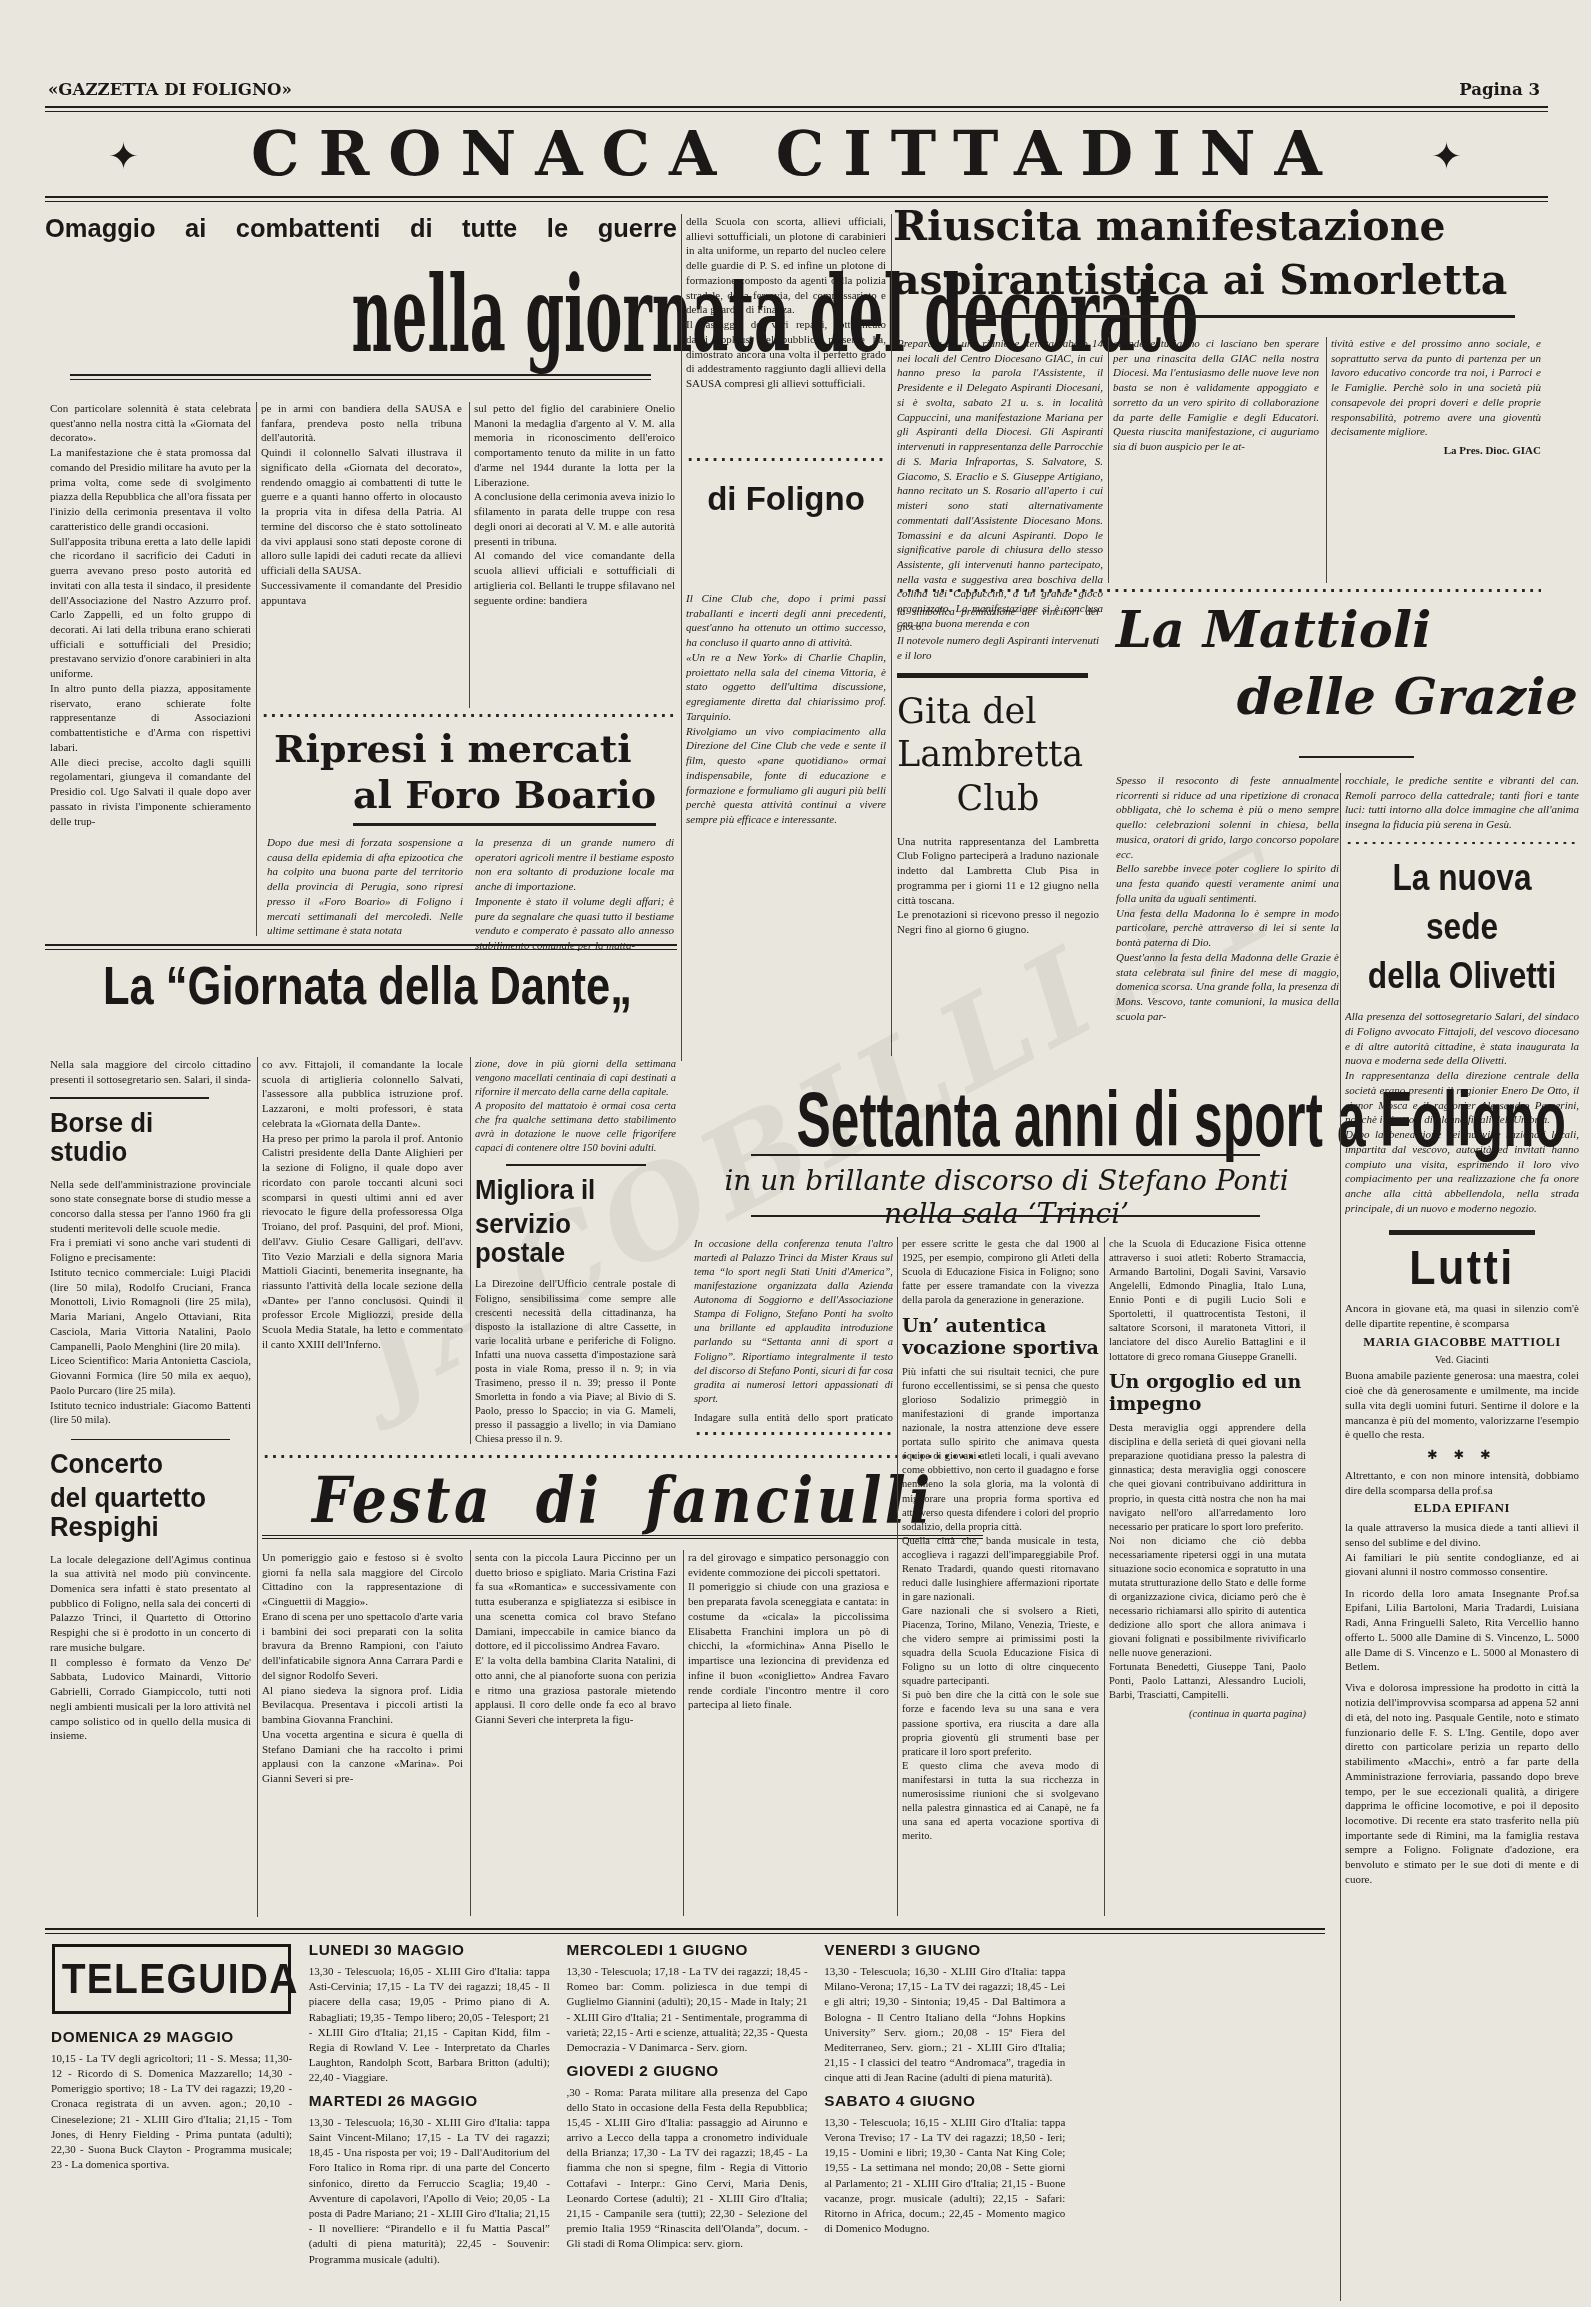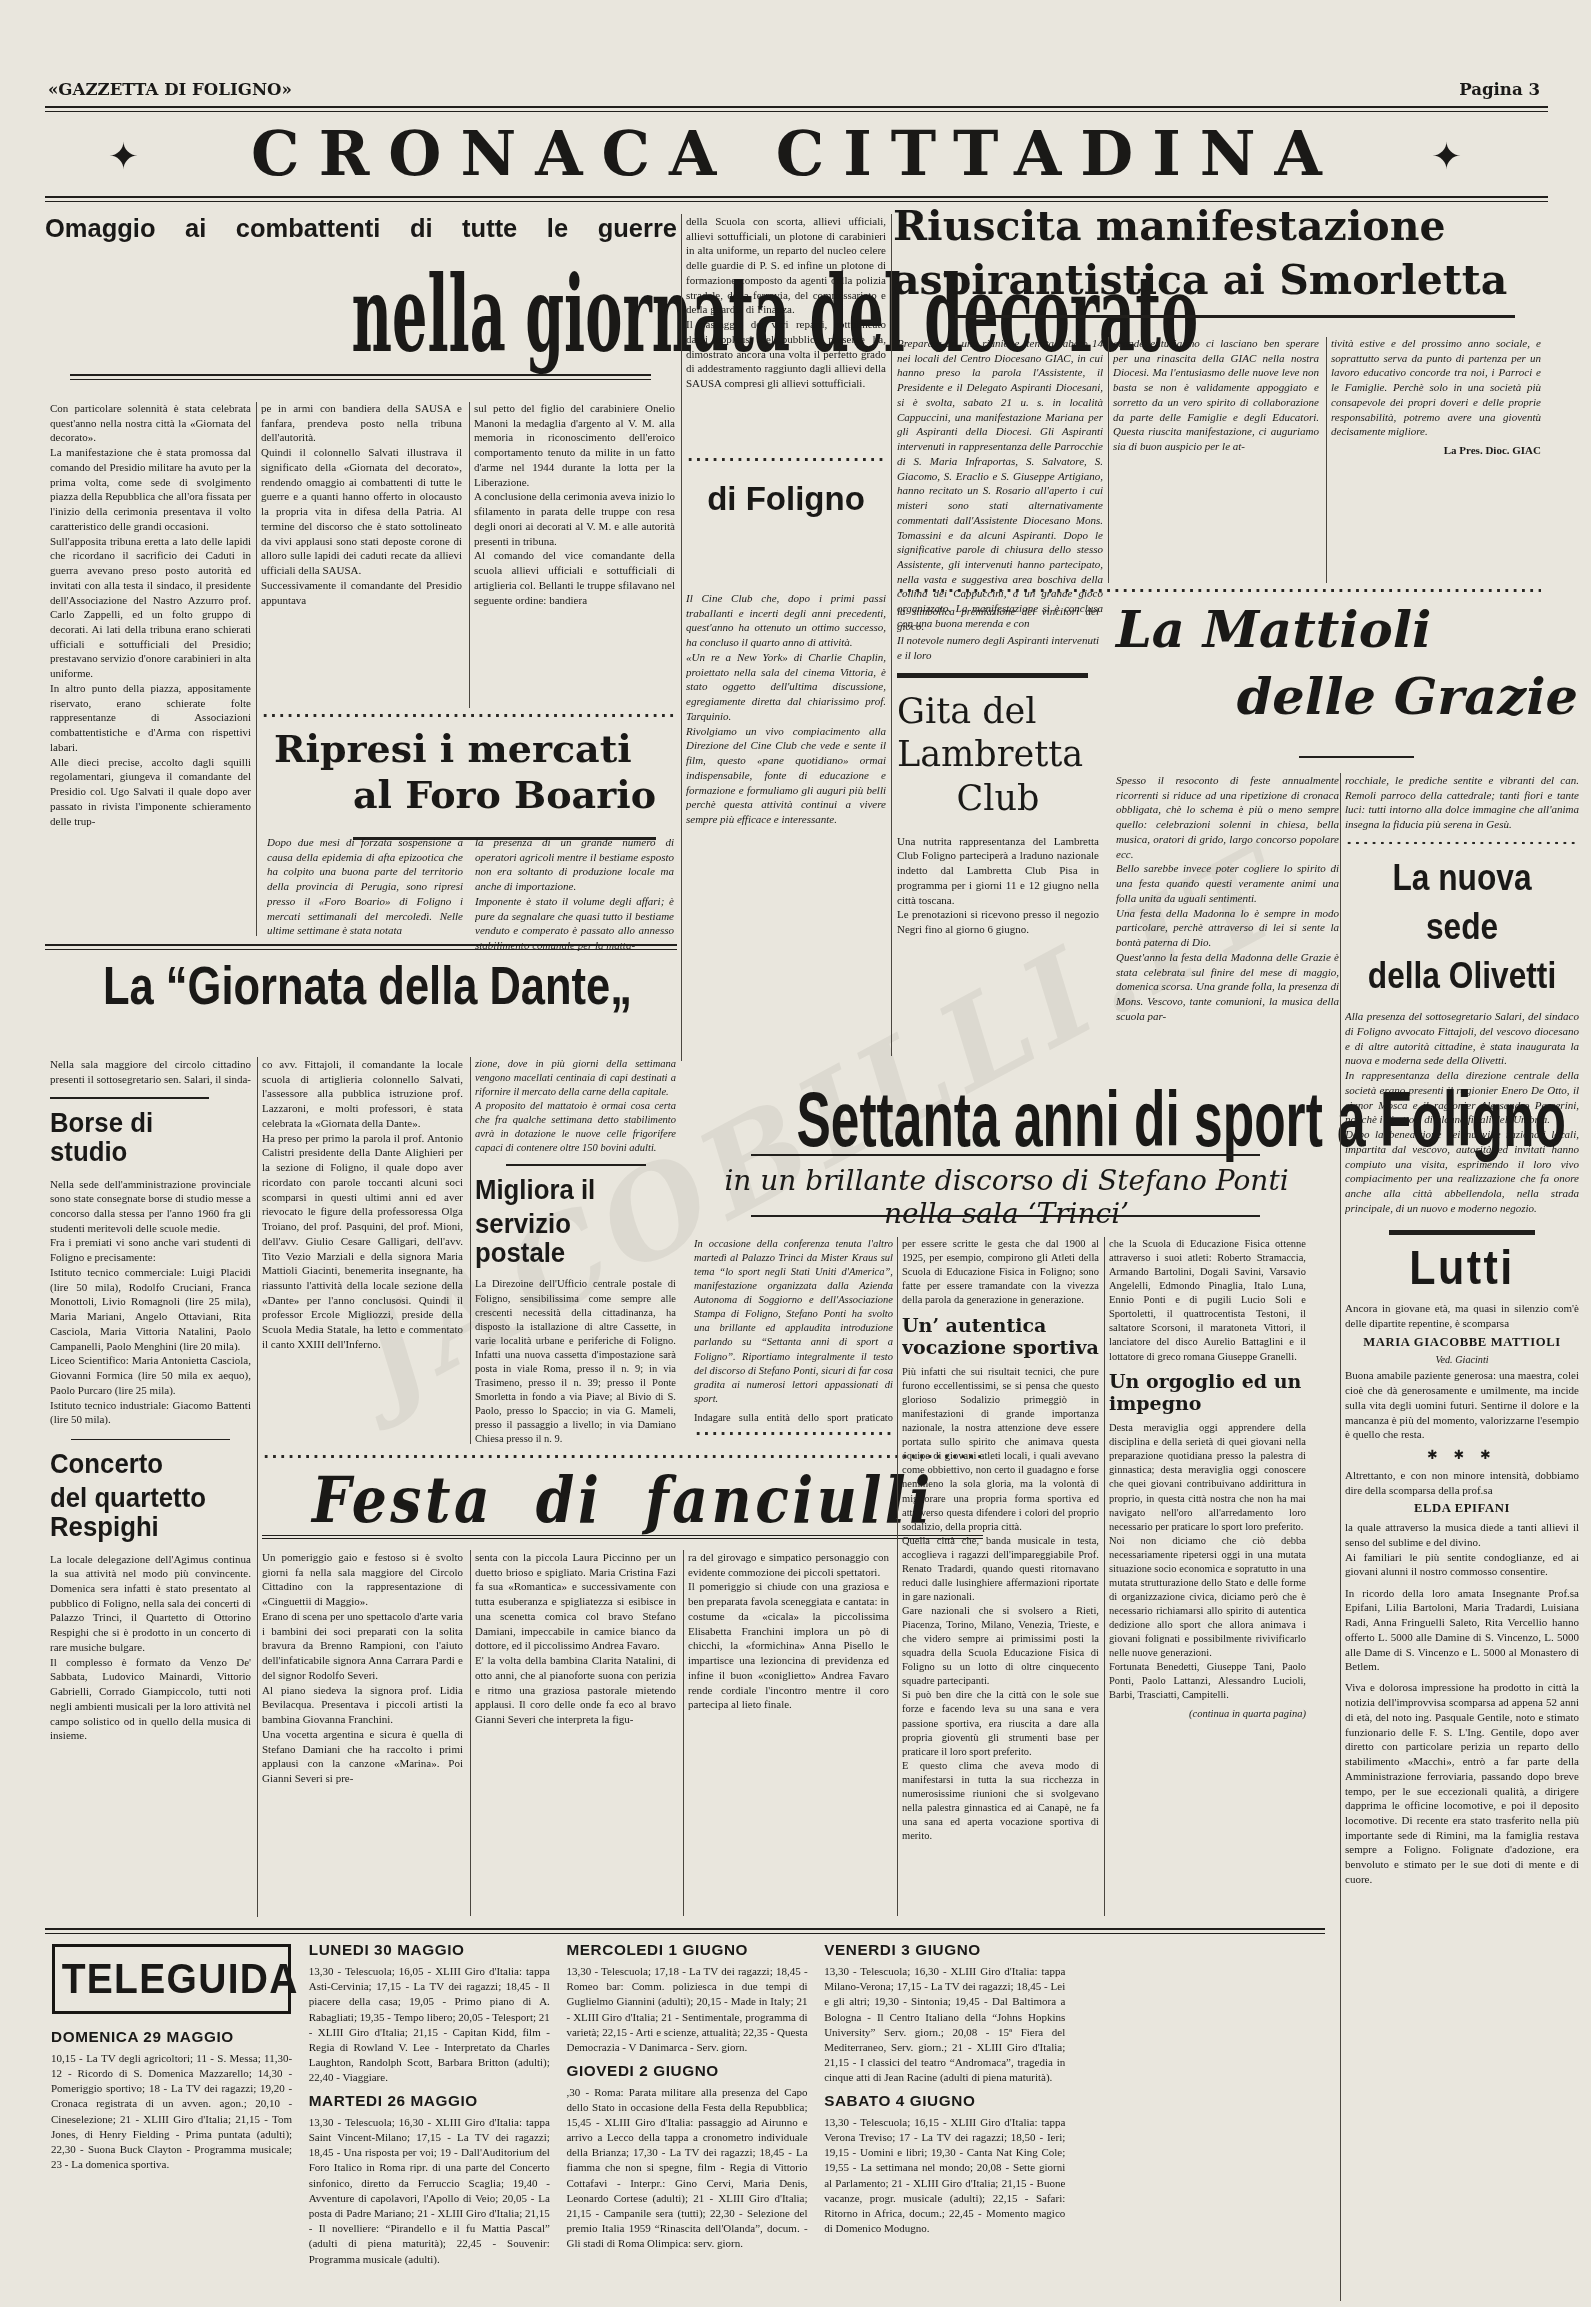--- a/index.html
+++ b/index.html
@@ -32,21 +32,21 @@
   #ttl1{left:45px;top:252px;width:632px;text-align:center}
   #ttl1 span{font:bold 96px "DejaVu Serif",serif;white-space:nowrap;display:inline-block;
              transform:scale(.58,1.1);transform-origin:center top}
   #drA{left:70px;top:374px;width:581px}
   #a1c1{left:50px;top:401px;width:201px;height:537px}
   #a1c2{left:261px;top:401px;width:201px;height:308px}
   #a1c3{left:474px;top:401px;width:201px;height:308px}
   #beadA{left:261px;top:713px;width:414px}
   #fbT1{left:274px;top:726px;width:401px;font:bold 38px "DejaVu Serif",serif}
   #fbT2{left:274px;top:772px;width:382px;font:bold 38px "DejaVu Serif",serif;text-align:right}
-  #fbT2 span{border-bottom:3.2px solid #211f1c;padding-bottom:20px}
+  #fbT2 span{border-bottom:3.2px solid #211f1c;padding-bottom:6px}
   #fbc1{left:267px;top:835px;width:196px;height:210px}
   #fbc2{left:475px;top:835px;width:199px;height:210px}
   #drB{left:45px;top:944px;width:632px}
   #danT{left:45px;top:955px;width:632px;text-align:center}
   #danT span{font:bold 53px "Liberation Sans",sans-serif;white-space:nowrap;display:inline-block;
              transform:scaleX(.82);transform-origin:center top}
   #d1{left:50px;top:1057px;width:201px;height:886px;overflow:hidden}
   #d2{left:262px;top:1057px;width:201px;height:326px;overflow:hidden}
   #mid{left:475px;top:1057px;width:201px;height:390px;overflow:hidden}
   .h-sm{font:bold 28px "Liberation Sans",sans-serif;line-height:1.05;margin:9px 0 10.2px;
@@ -82,21 +82,21 @@
   #madT1{left:1116px;top:599px;width:462px;font:italic bold 51px "DejaVu Serif",serif}
   #madT2{left:1116px;top:666px;width:462px;font:italic bold 51px "DejaVu Serif",serif;text-align:right}
   #madR{left:1299px;top:756px;width:115px;height:1.9px;background:#211f1c}
   #mc1{left:1116px;top:773px;width:223px;height:281px;overflow:hidden}
   #rcol{left:1345px;top:773px;width:234px;height:1530px;overflow:hidden}
   .h-oli{font:bold 36px "Liberation Sans",sans-serif;line-height:1.35;text-align:center;
          transform:scaleX(.88);transform-origin:center top;margin:6.4px 0 9px}
   .h-lut{font:bold 43px "Liberation Sans",sans-serif;text-align:center;letter-spacing:2.5px;
          transform:scaleY(1.1);transform-origin:center top;margin:3.8px 0 11.5px}
   .name{font-weight:bold;text-align:center;font-size:12.7px;letter-spacing:0.6px;margin:3.8px 0}
-  .rel{font-style:italic;text-align:center;margin-bottom:3.8px}
+  .rel{text-align:center;margin-bottom:3.8px}
   .stars{text-align:center;font-size:12.7px;letter-spacing:6.4px;margin:5.1px 0}
   
   #spT{left:688px;top:1074px;width:637px;text-align:center}
   #spT span{font:bold 66px "Liberation Sans",sans-serif;white-space:nowrap;display:inline-block;
             transform:scale(.78,1.18);transform-origin:center top}
   #spR1{left:751px;top:1154px;width:509px}
   #subT{left:688px;top:1164px;width:637px;text-align:center;font:italic 28px "DejaVu Serif",serif}
   #spR2{left:751px;top:1215px;width:509px}
   #s1{left:694px;top:1237px;width:199px;height:190px}
   #beadS{left:694px;top:1431px;width:199px}

